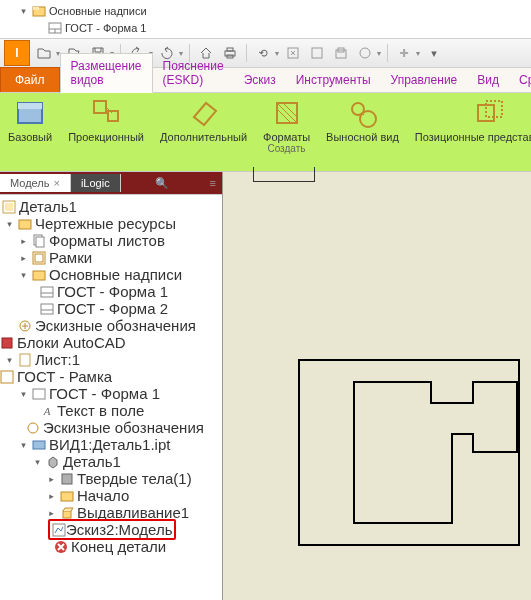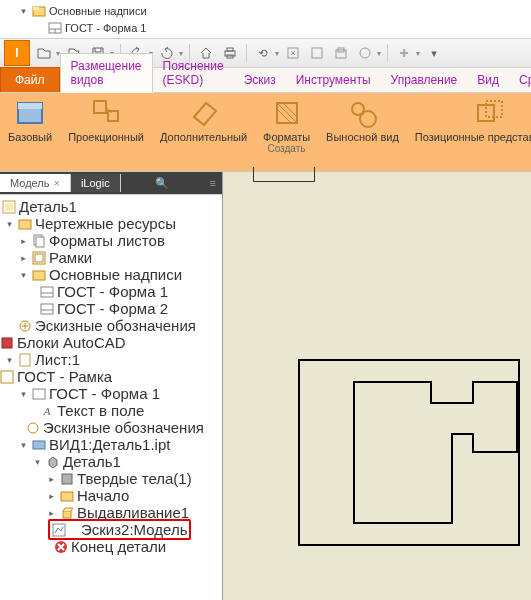--- a/index.html
+++ b/index.html
@@ -10,29 +10,29 @@
 .tree-row .lbl{font-size:11px;color:#333}
 .qat{background:linear-gradient(#f8f8f8,#e8e8e8);height:28px;display:flex;align-items:center;padding:0 4px;gap:4px;border-bottom:1px solid #d0d0d0}
 .qat .app-btn{width:24px;height:24px;background:#ff8c00;border:1px solid #cc6600;display:flex;align-items:center;justify-content:center;color:#fff;font-weight:bold;font-size:12px}
 .qat .qbtn{width:20px;height:20px;display:flex;align-items:center;justify-content:center;color:#666;cursor:pointer}
 .qat .sep{width:1px;height:18px;background:#ccc;margin:0 2px}
 .qat .dd{font-size:8px;color:#888;margin-left:-2px}
 .tabbar{background:#faf7f2;height:24px;display:flex;align-items:flex-end;border-bottom:1px solid #d0d0d0}
 .tabbar .file-tab{background:#e86c0a;color:#fff;padding:5px 14px;font-size:12px;border:1px solid #cc5500;border-bottom:none}
 .tabbar .tab{padding:5px 10px;font-size:12px;color:#a21caf;cursor:pointer}
 .tabbar .tab.active{background:#fdfcf9;border:1px solid #d0d0d0;border-bottom:1px solid #fdfcf9;margin-bottom:-1px}
-.ribbon{background:#fdba74;height:78px;display:flex;border-bottom:1px solid #c8c8c8}
+.ribbon{background:#bef264;height:78px;display:flex;border-bottom:1px solid #c8c8c8}
 .ribbon-group{display:flex;flex-direction:column;align-items:center;justify-content:flex-start;padding:4px 8px 0;border-right:1px solid #e8e8e8}
 .ribbon-btn{display:flex;flex-direction:column;align-items:center;gap:2px;cursor:pointer}
 .ribbon-btn .ricon{width:32px;height:32px;display:flex;align-items:center;justify-content:center}
 .ribbon-btn .rlabel{font-size:11px;color:#333;text-align:center;white-space:nowrap}
 .ribbon-footer{font-size:10px;color:#666;margin-top:auto;padding-bottom:18px}
 .workspace{display:flex;height:calc(600px - 17px - 28px - 24px - 78px)}
 .browser{width:222px;border-right:1px solid #999;display:flex;flex-direction:column;background:#fff}
-.browser-tabs{height:22px;background:#404040;border-bottom:1px solid #ccc;display:flex;align-items:center}
+.browser-tabs{height:22px;background:#7f1d1d;border-bottom:1px solid #ccc;display:flex;align-items:center}
 .browser-tabs .btab{padding:3px 10px;font-size:11px;color:#555;background:#fff;border-right:1px solid #ccc}
 .browser-tabs .btab.inactive{background:#4a4a4a;color:#fff}
 .browser-tabs .close{margin-left:4px;color:#888;font-size:11px}
 .browser-tabs .search{margin-left:auto;margin-right:6px;color:#999}
 .browser-tree{flex:1;overflow:auto;padding:3px 0}
 .browser-tree .row{display:flex;align-items:center;height:17px;gap:3px;cursor:pointer}
 .browser-tree .exp{width:11px;text-align:center;color:#666;font-size:9px}
 .browser-tree .icon{width:14px;height:14px;flex-shrink:0;display:flex;align-items:center;justify-content:center}
 .browser-tree .lbl{font-size:15px;color:#333;white-space:nowrap}
 .highlighted{border:2px solid #e00000;border-radius:2px;padding:0 2px;margin:-2px 0}
@@ -392,21 +392,21 @@
           <span class="exp">▸</span>
           <span class="icon">
             <svg width="14" height="14">
               <rect x="3" y="5" width="8" height="7" fill="#ffd678" stroke="#c08a2a"></rect>
               <path d="M3 5 L5 2 L13 2 L11 5" fill="#ffe9b0" stroke="#c08a2a"></path>
             </svg>
           </span>
           <span class="lbl">Выдавливание1</span>
         </div>
       <div class="row" style="padding-left:48px">
-        <span class="highlighted" style="display:flex;align-items:center;gap:15px">
+        <span class="highlighted" style="display:flex;align-items:center;gap:0">
           <span class="icon">
               <svg width="14" height="14">
                 <rect x="1" y="1" width="12" height="12" fill="#fff" stroke="#888"></rect>
                 <path d="M3 10 L6 5 L9 8 L11 4" fill="none" stroke="#4a7ab0"></path>
               </svg>
             </span>
           <span class="lbl">Эскиз2:Модель</span>
         </span>
       </div>
       <div class="row" style="padding-left:54px">

